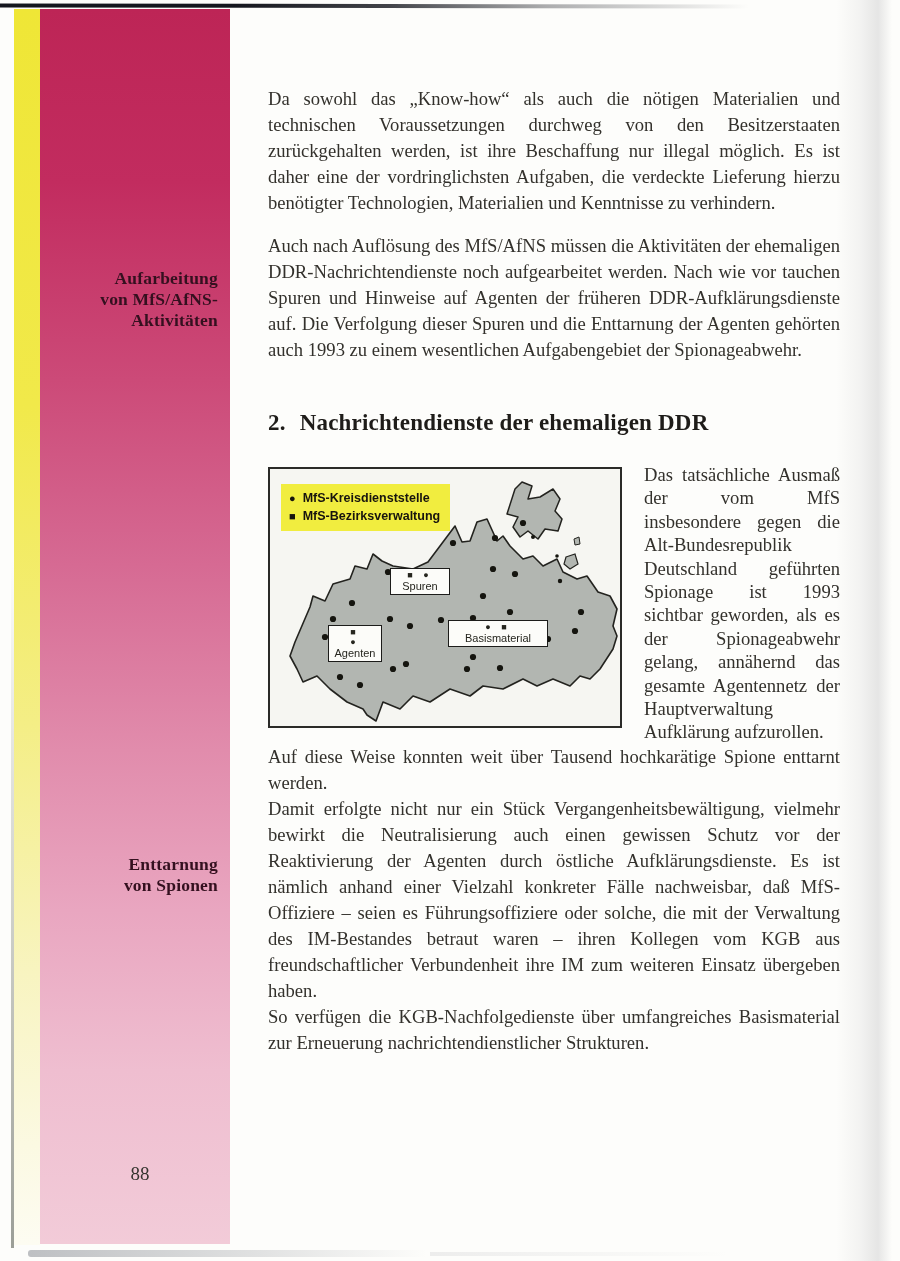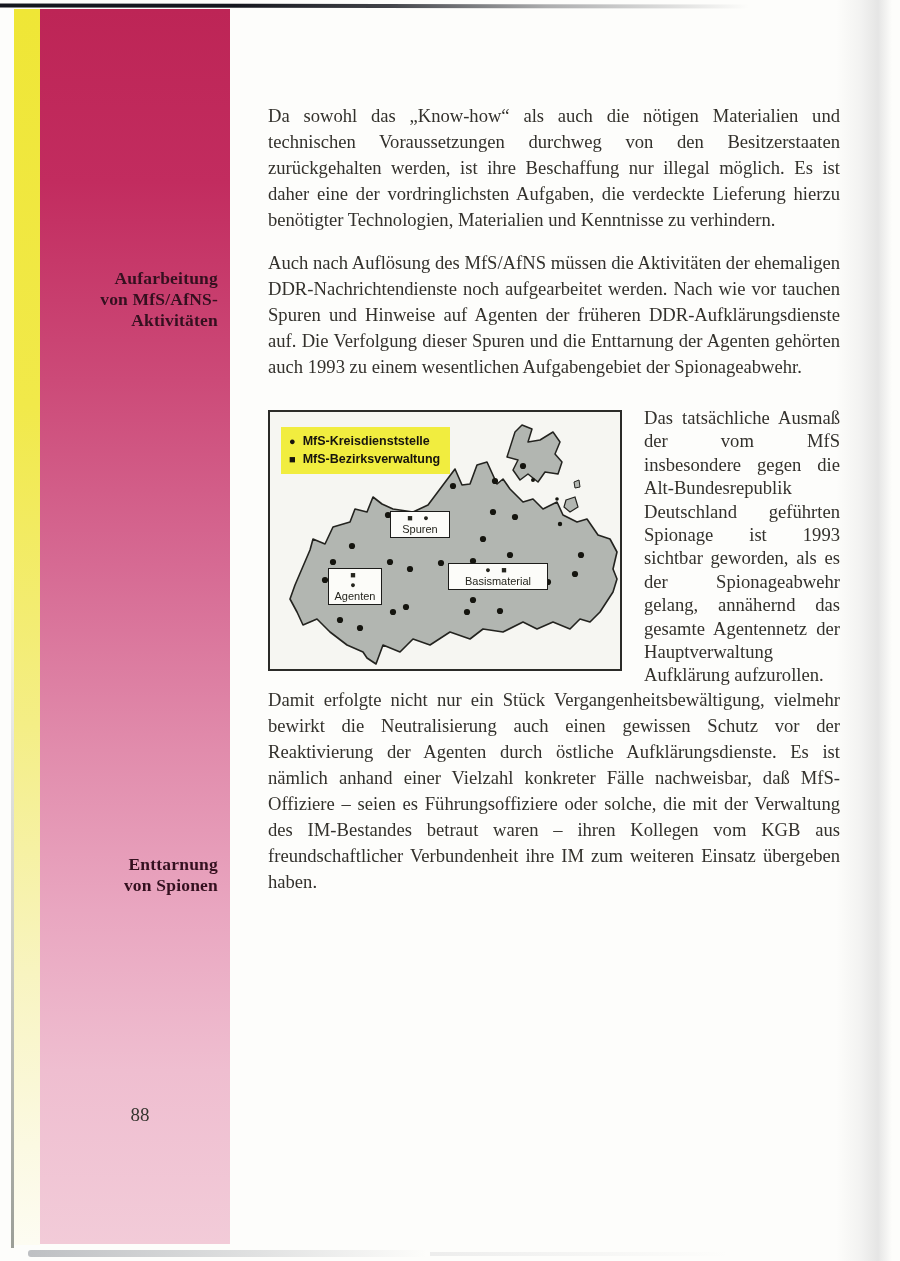--- a/index.html
+++ b/index.html
@@ -54,28 +54,28 @@
   }
   .band-label {
     position:absolute; left:40px; width:178px; text-align:right;
     font-weight:bold; color:#34101f; font-size:17.5px; line-height:21px;
     letter-spacing:.2px;
   }
   .band-label .line { display:block; }
   .label-aufarbeitung { top:268px; }
   .label-enttarnung   { top:854px; }
   .page-number {
-    position:absolute; left:40px; width:190px; top:1104px;
+    position:absolute; left:40px; width:190px; top:1163px;
     text-align:center; padding-left:10px; box-sizing:border-box;
     font-size:19px; color:#35342f;
   }
 
   
   .column {
-    position:absolute; left:268px; top:103px; width:572px;
+    position:absolute; left:268px; top:86px; width:572px;
     color:#33312c; font-size:18.6px; line-height:26px;
     text-align:justify; hyphens:auto; -webkit-hyphens:auto;
   }
   .column p { margin:0; }
   .p2 { margin-top:17px !important; }
   .section-heading {
     margin:46px 0 0 0; font-size:23px; line-height:28px;
     font-weight:bold; color:#1e1c19; text-align:left; letter-spacing:.2px;
   }
   .section-heading .num { margin-right:14px; }
@@ -130,20 +130,21 @@
     <span class="line">Enttarnung</span>
     <span class="line">von Spionen</span>
   </div>
 
   <div class="page-number">88</div>
 
   <div class="column">
     <p class="p1">Da sowohl das „Know-how“ als auch die nötigen Materialien und technischen Voraussetzungen durchweg von den Besitzerstaaten zurückgehalten werden, ist ihre Beschaffung nur illegal möglich. Es ist daher eine der vordringlichsten Aufgaben, die verdeckte Lieferung hierzu benötigter Technologien, Materialien und Kenntnisse zu verhindern.</p>
     <p class="p2">Auch nach Auflösung des MfS/AfNS müssen die Aktivitäten der ehemaligen DDR-Nachrichtendienste noch aufgearbeitet werden. Nach wie vor tauchen Spuren und Hinweise auf Agenten der früheren DDR-Aufklärungsdienste auf. Die Verfolgung dieser Spuren und die Enttarnung der Agenten gehörten auch 1993 zu einem wesentlichen Aufgabengebiet der Spionageabwehr.</p>
 
+    <h2 class="section-heading"><span class="num">2.</span><span>Nachrichtendienste der ehemaligen DDR</span></h2>
 
     <div class="fig-text-block">
 
       <div class="map-figure">
         <svg width="350" height="257" viewBox="0 0 350 257">
 
           <path fill="#b2b6b1" stroke="#23231f" stroke-width="1.6" stroke-linejoin="round" d="M 25,173 L 40,138 L 43,127 L 55,132 L 63,115 L 80,110 L 85,97 L 97,100
                L 103,85 L 112,92 L 123,97 L 143,100 L 158,93 L 173,73 L 185,57 L 192,73
                L 200,72 L 207,53 L 217,50 L 227,72 L 233,67 L 240,77 L 253,90 L 263,87
                L 273,97 L 287,90 L 293,103 L 307,110 L 317,107 L 328,123 L 340,127
@@ -212,17 +213,19 @@
           <div class="markers">●</div>
           <div>Agenten</div>
         </div>
         <div class="city-box city-neubrandenburg">
           <div class="markers">● ■</div>
           <div>Basismaterial</div>
         </div>
       </div>
 
       <p class="p-map">Das tatsächliche Ausmaß der vom MfS insbesondere gegen die Alt-Bundesrepublik Deutschland geführten Spionage ist 1993 sichtbar geworden, als es der Spionageabwehr gelang, annähernd das gesamte Agentennetz der Hauptverwaltung Aufklärung aufzurollen.</p>
+      <p>Auf diese Weise konnten weit über Tausend hochkarätige Spione enttarnt werden.</p>
       <p>Damit erfolgte nicht nur ein Stück Vergangenheitsbewältigung, vielmehr bewirkt die Neutralisierung auch einen gewissen Schutz vor der Reaktivierung der Agenten durch östliche Aufklärungsdienste. Es ist nämlich anhand einer Vielzahl konkreter Fälle nachweisbar, daß MfS-Offiziere – seien es Führungsoffiziere oder solche, die mit der Verwaltung des IM-Bestandes betraut waren – ihren Kollegen vom KGB aus freundschaftlicher Verbundenheit ihre IM zum weiteren Einsatz übergeben haben.</p>
+      <p>So verfügen die KGB-Nachfolgedienste über umfangreiches Basismaterial zur Erneuerung nachrichtendienstlicher Strukturen.</p>
     </div>
   </div>
 
 </div>
 
 </body></html>

